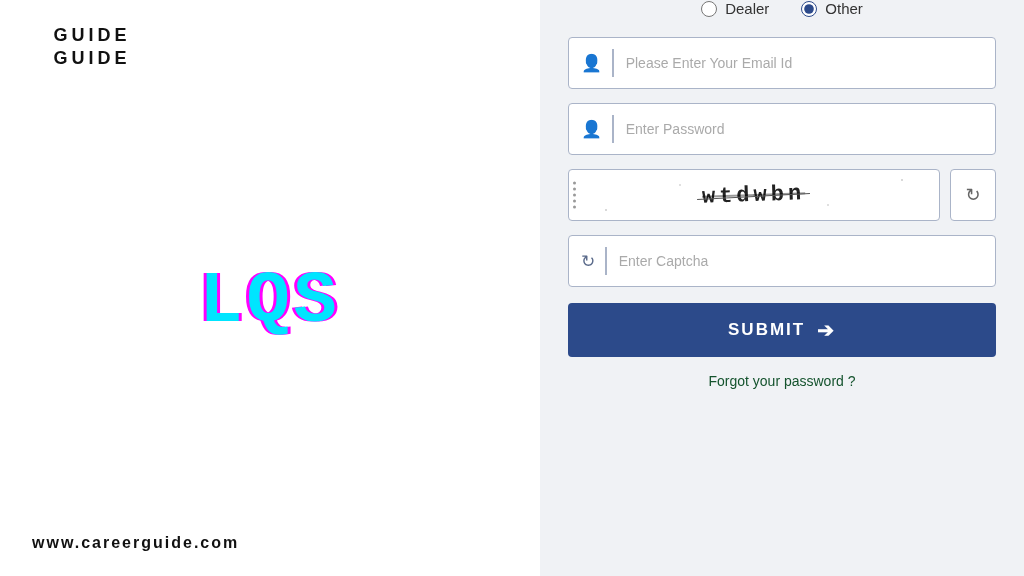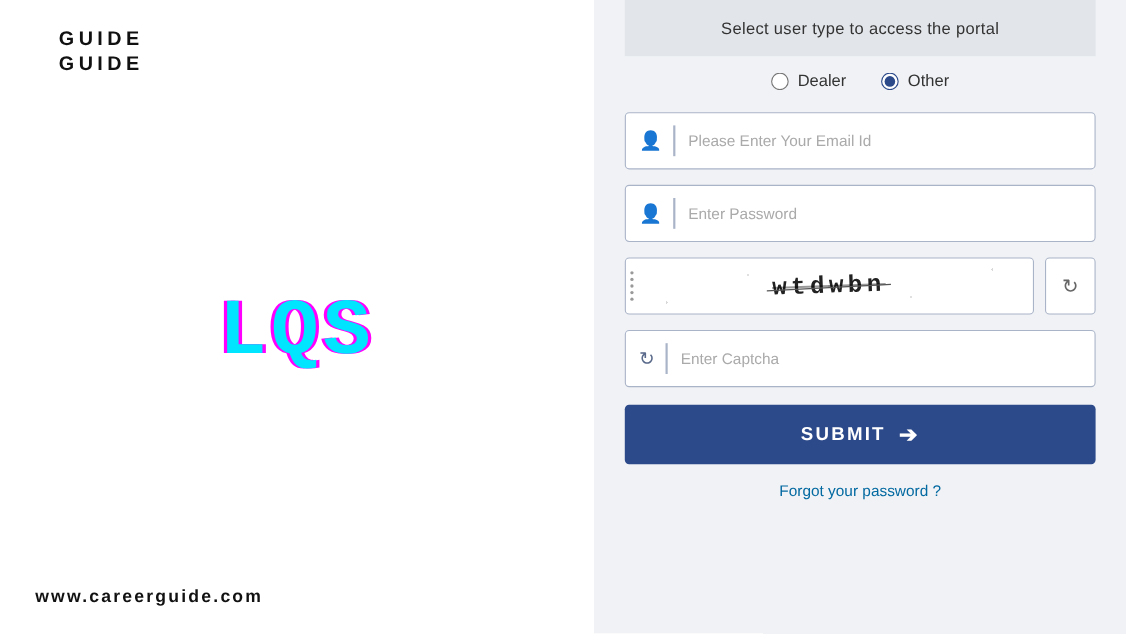--- a/index.html
+++ b/index.html
@@ -279,21 +279,21 @@
       gap: 12px;
       margin-bottom: 16px;
     }
 
     .submit-icon {
       font-size: 20px;
     }
 
     .forgot-password {
       font-size: 14px;
-      color: #0369a1;
+      color: #14532d;
       cursor: pointer;
       text-align: center;
     }
 
     
     .captcha-dots {
       position: absolute;
       left: 4px;
       top: 50%;
       transform: translateY(-50%);
@@ -319,21 +319,20 @@
 
   <div class="lqs-login-wrapper">
     <div class="lqs-text">LQS</div>
   </div>
 
   <div class="website-url">www.careerguide.com</div>
 </div>
 
 <div class="right-panel">
 
-  <div class="portal-header">Select user type to access the portal</div>
 
   <div class="user-type-row">
     <label class="radio-label">
       <input type="radio" name="usertype" value="dealer" style="">
       <span>Dealer</span>
     </label>
     <label class="radio-label">
       <input type="radio" name="usertype" value="other" checked="" style="">
       <span>Other</span>
     </label>

